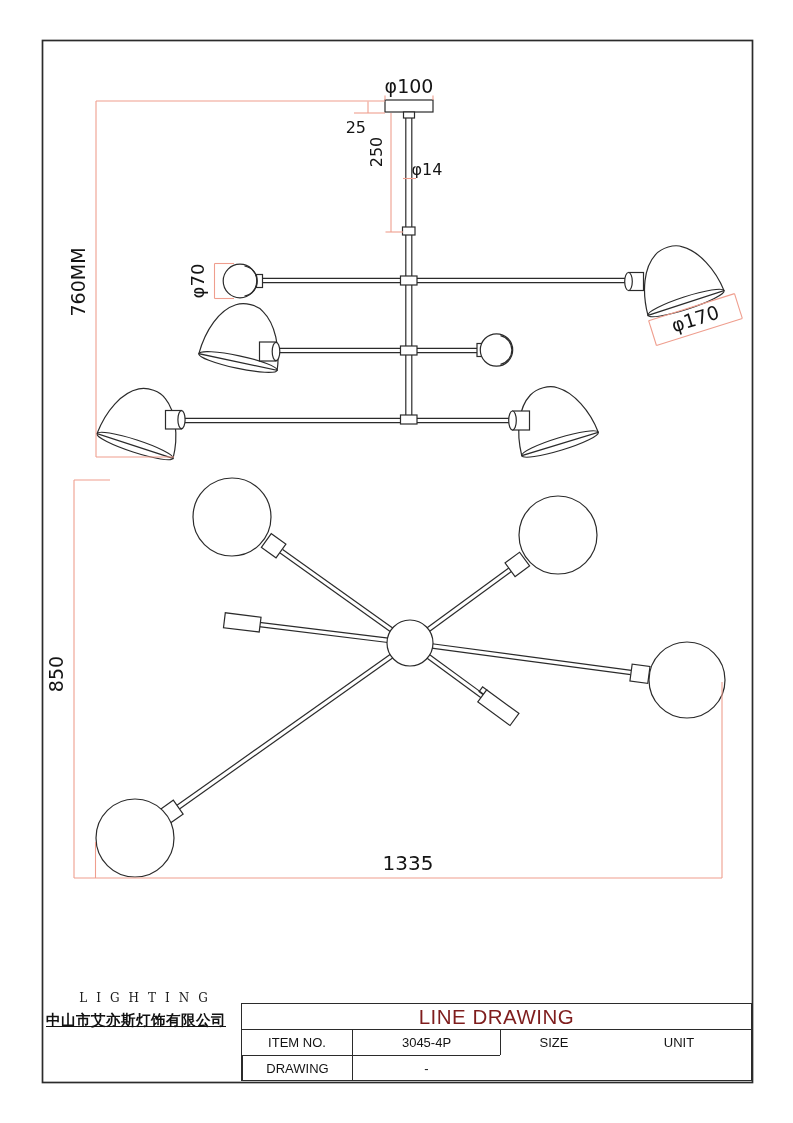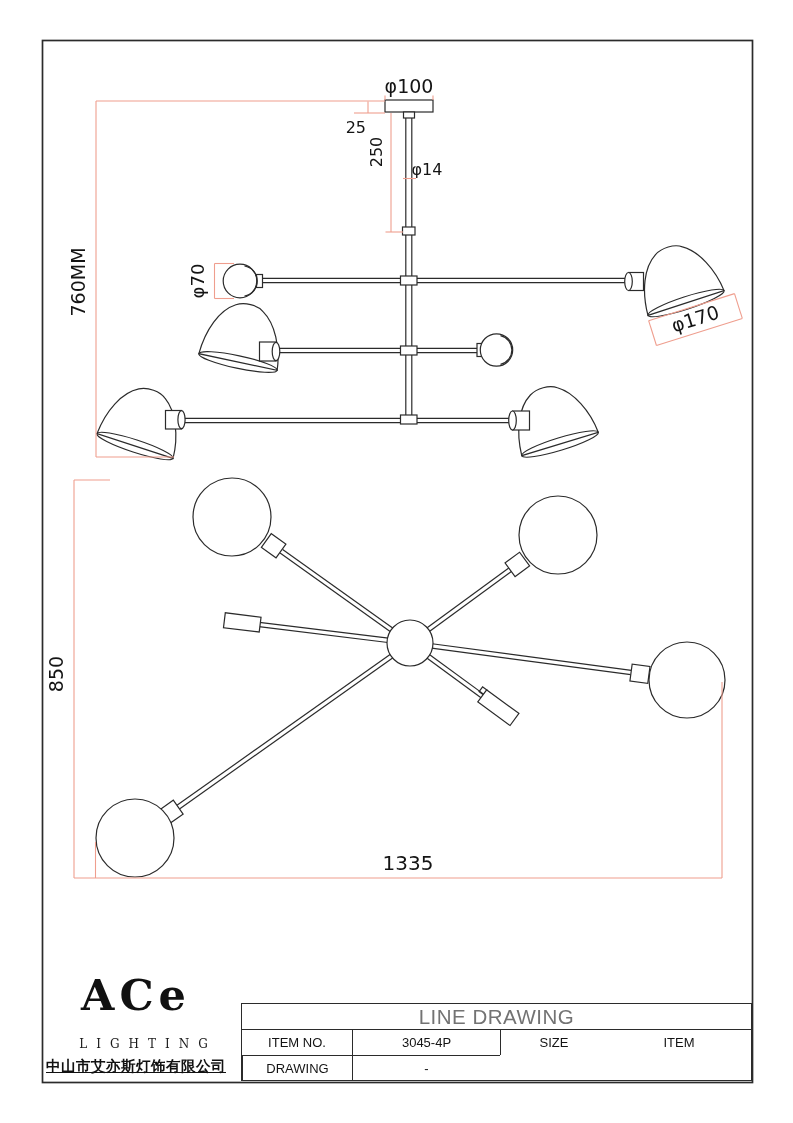--- a/index.html
+++ b/index.html
@@ -23,21 +23,21 @@
   .company { font-size:14.5px; font-weight:600; margin-top:6px; white-space:nowrap;
              letter-spacing:0.5px; color:#111;text-decoration:underline; }
 
   
   .tblock { position:absolute; left:241px; top:1003px; width:511px; height:78px;
             border:1.6px solid #2b2b2b; box-sizing:border-box; display:grid;
             grid-template-columns:110px 148px 107px 1fr;
             grid-template-rows:25px 26px 1fr; color:#141414; }
   .tb-cell { display:flex; align-items:center; justify-content:center;
              font-size:13px; overflow:hidden; }
-  .tb-title { grid-column:1 / -1; font-size:20.5px; letter-spacing:0.5px; color:#737373; }
+  .tb-title { grid-column:1 / -1; font-size:20.5px; letter-spacing:0.5px; color:#7f1d1d; }
   .bt { border-top:1.3px solid #2b2b2b; }
   .bl { border-left:1.3px solid #2b2b2b; }
 </style>
 </head>
 <body>
 
 <div id="page">
 
   <svg width="793" height="1123" viewBox="0 0 793 1123">
 
@@ -187,30 +187,29 @@
       <text class="dim" x="427" y="175" font-size="16" text-anchor="middle">φ14</text>
       <text class="dim" transform="translate(204,281) rotate(-90)" font-size="18" text-anchor="middle">φ70</text>
       <text class="dim" transform="translate(85,282) rotate(-90)" font-size="19" text-anchor="middle">760MM</text>
       <text class="dim" transform="translate(687,296) rotate(-17.5)" x="1" y="31" font-size="19" text-anchor="middle">φ170</text>
       <text class="dim" transform="translate(63,674) rotate(-90)" font-size="19" text-anchor="middle">850</text>
       <text class="dim" x="408" y="870" font-size="20" text-anchor="middle">1335</text>
     </g>
   </svg>
 
   <div class="logo">
-    <div class="brand">ACe</div>
     <div class="brand-sub">LIGHTING</div>
     <div class="company">中山市艾亦斯灯饰有限公司</div>
   </div>
 
   <div class="tblock">
     <div class="tb-cell tb-title">LINE DRAWING</div>
 
     <div class="tb-cell bt">ITEM NO.</div>
     <div class="tb-cell bt bl">3045-4P</div>
     <div class="tb-cell bt bl">SIZE</div>
 
-    <div class="tb-cell bt">ITEM</div>
+    <div class="tb-cell bt">UNIT</div>
     <div class="tb-cell bt bl">DRAWING</div>
     <div class="tb-cell bt bl">-</div>
   </div>
 
 </div>
 
 </body></html>

